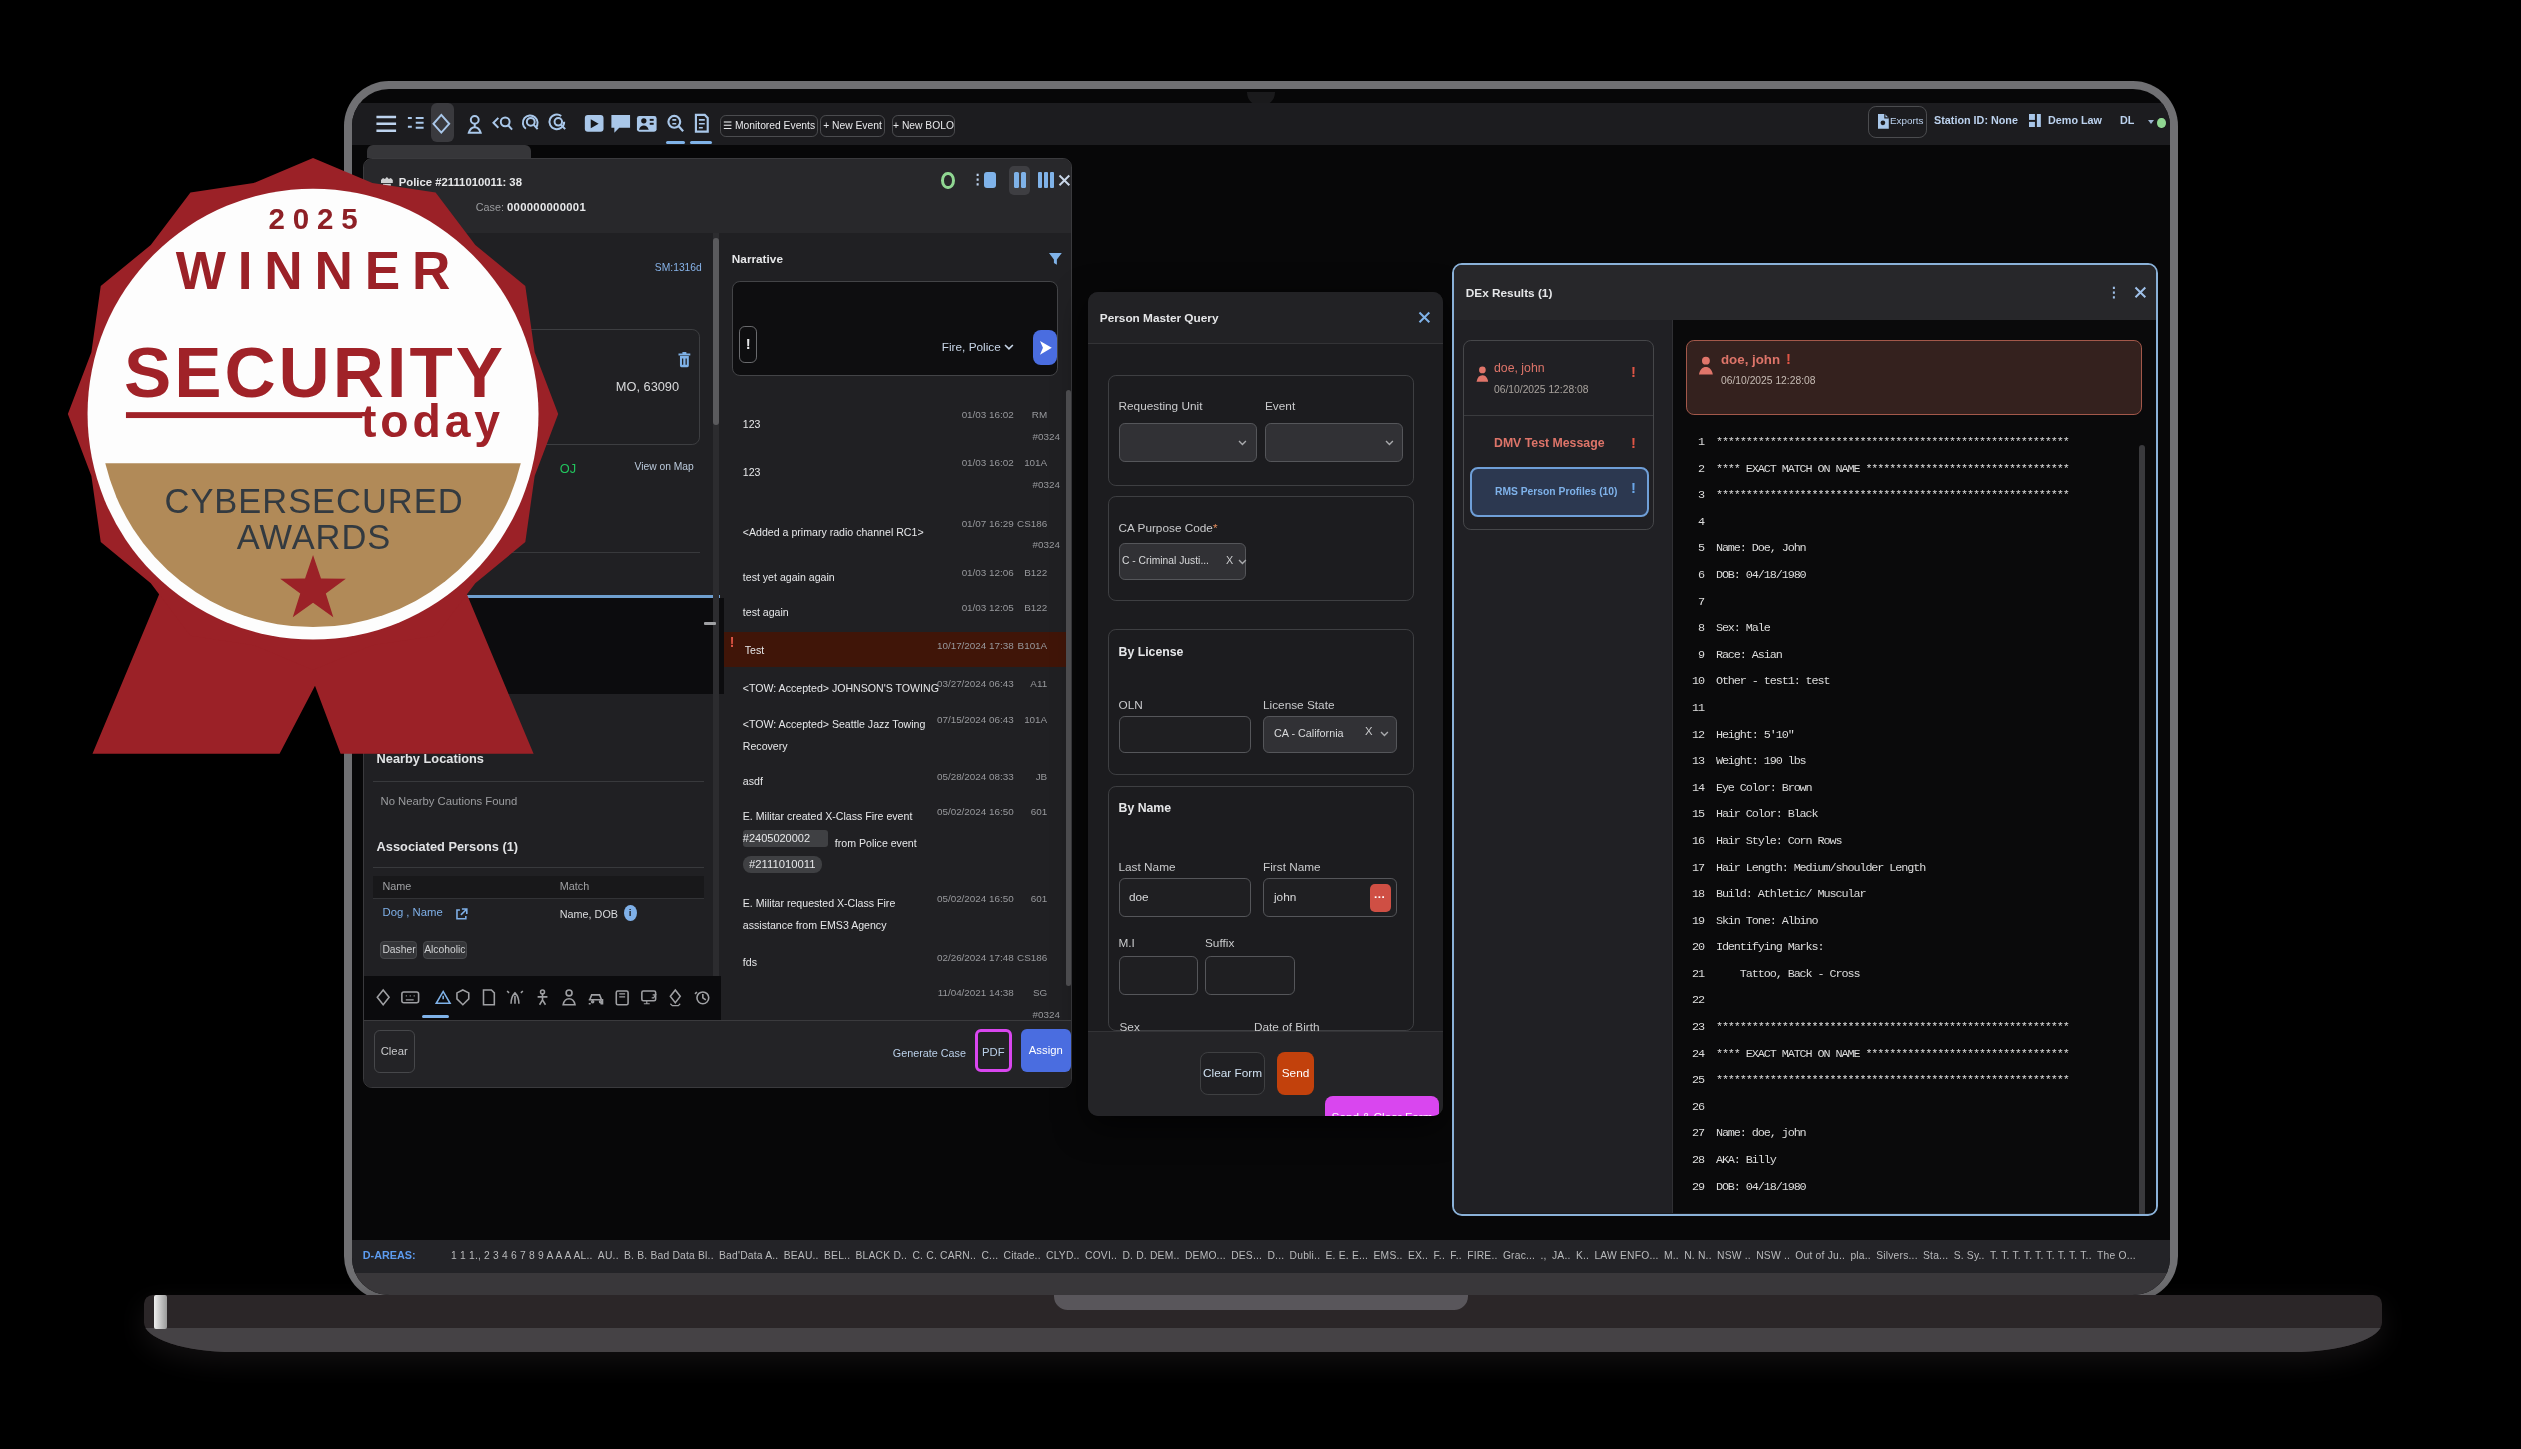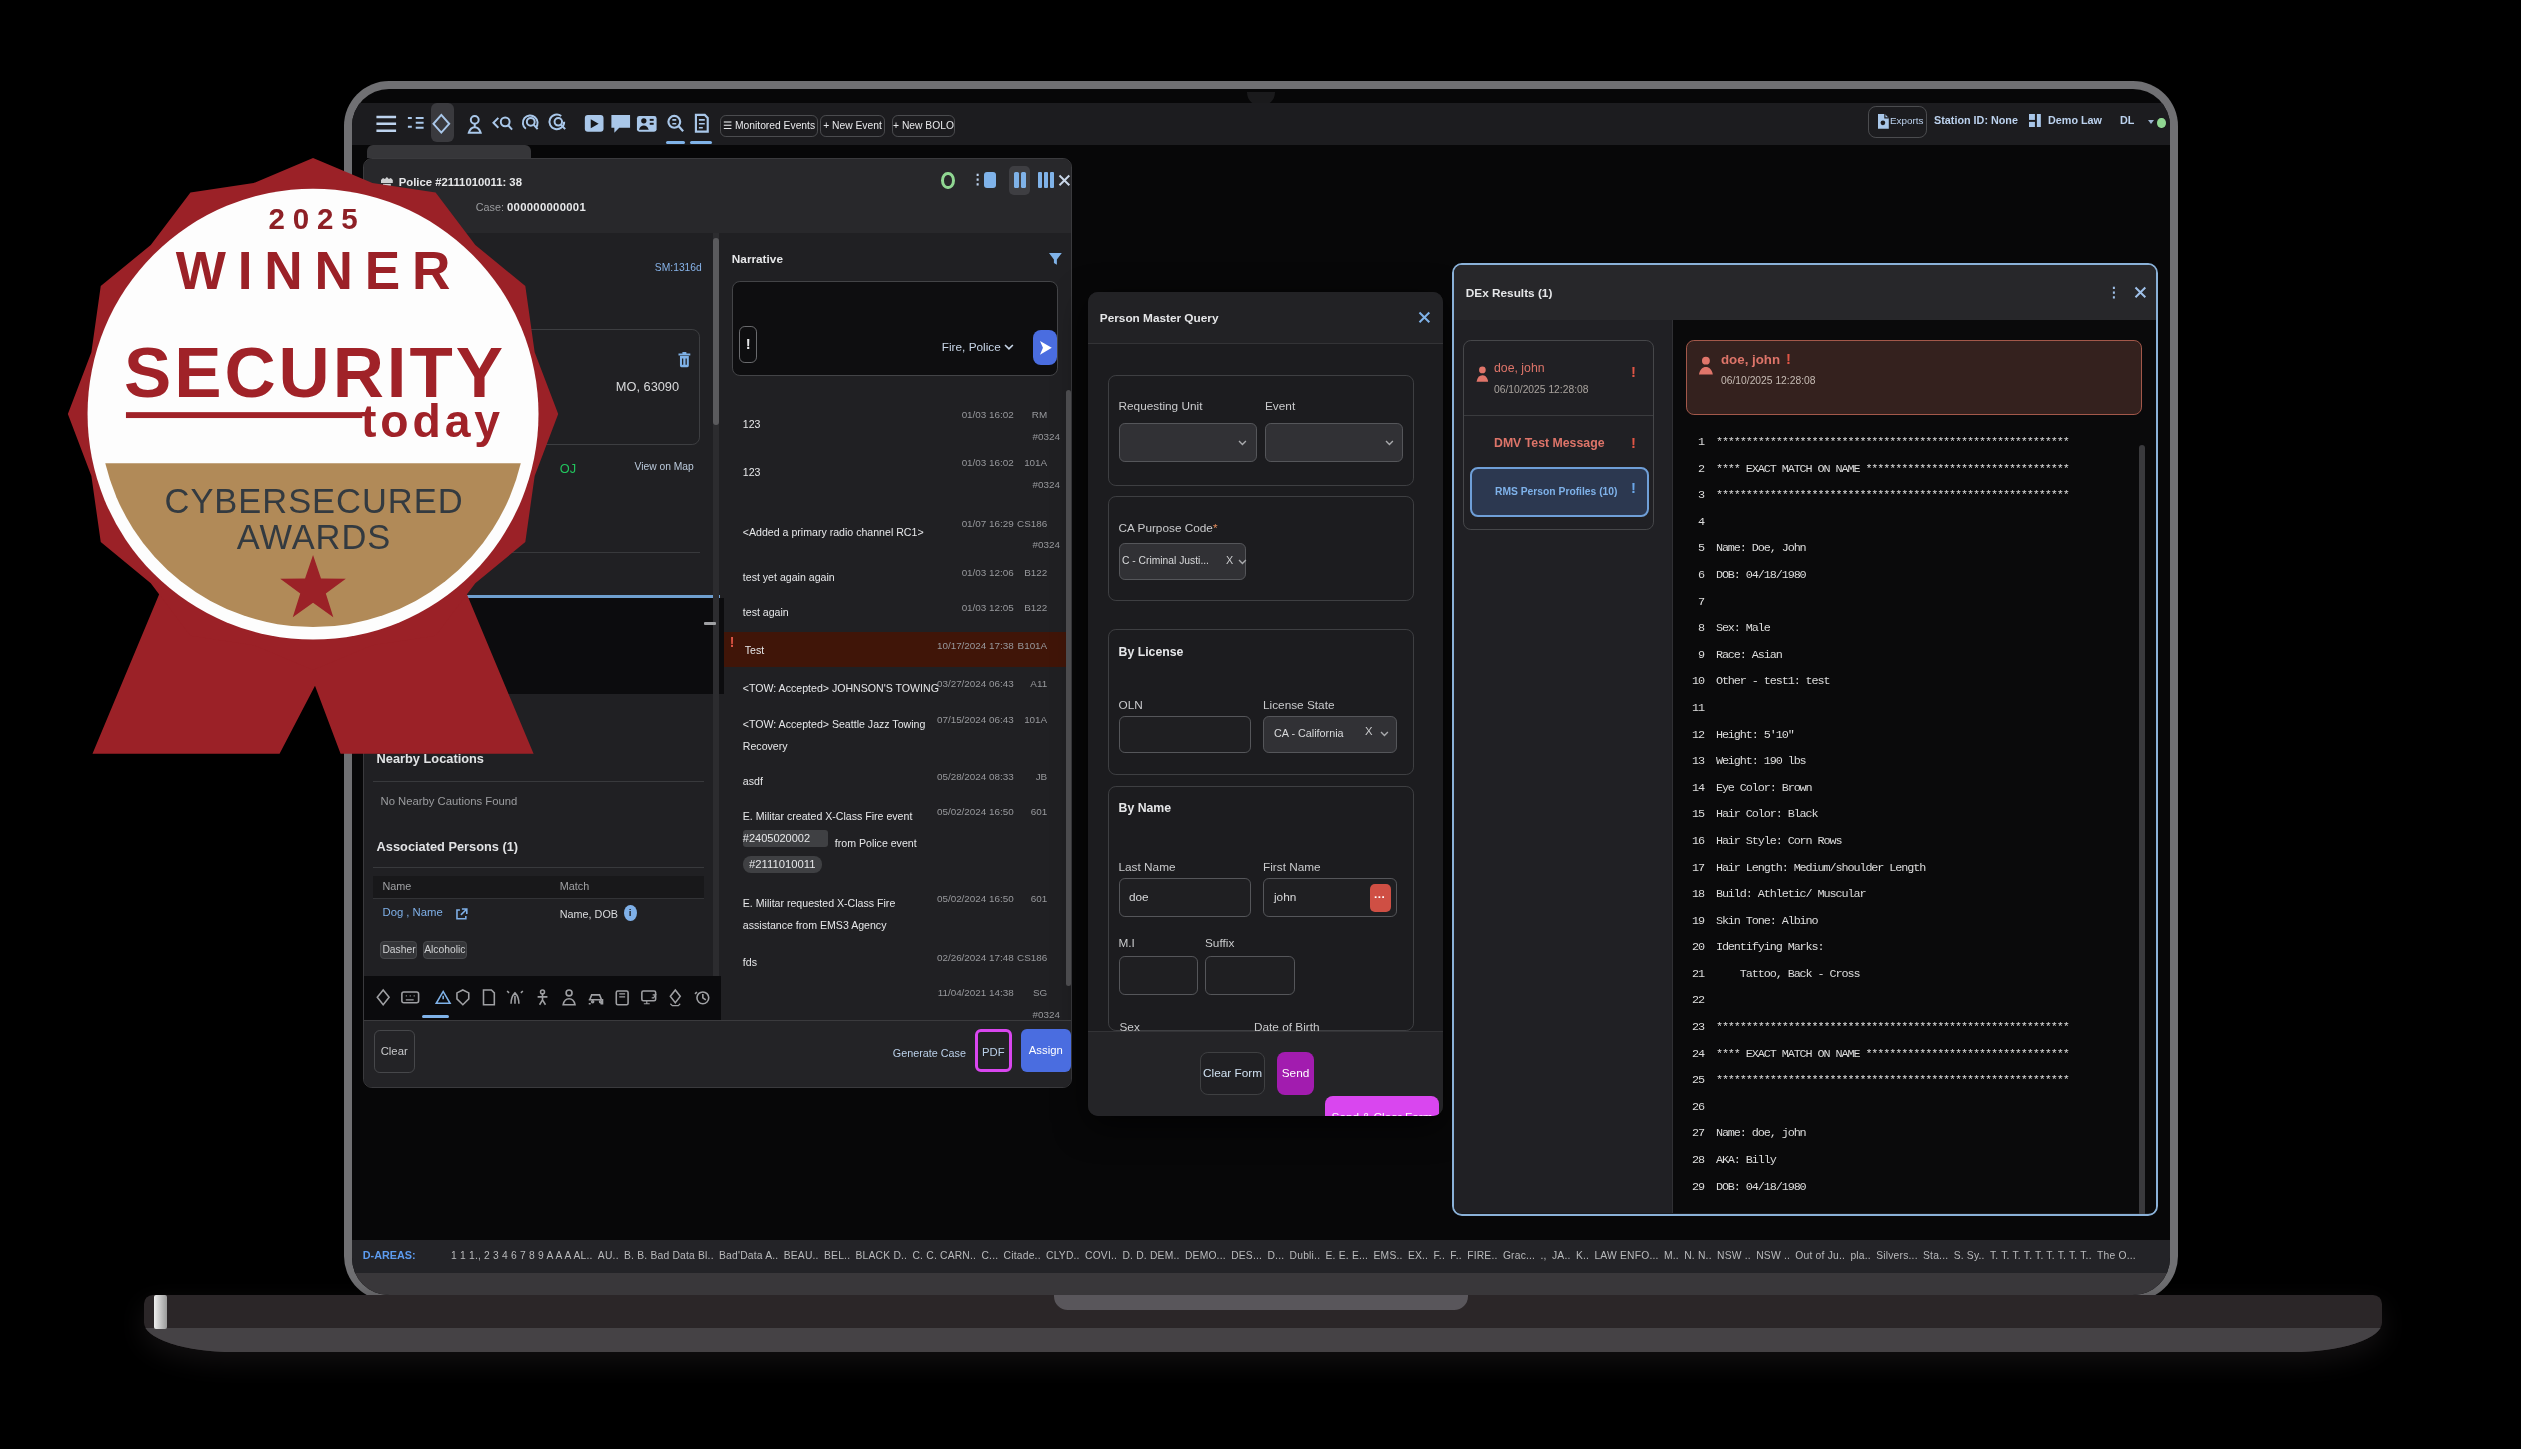--- a/index.html
+++ b/index.html
@@ -314,21 +314,21 @@
       <div class="abs" style="left:286px;top:595px;color:#fff;font-size:11.8px;letter-spacing:0.5px;font-weight:700;">...</div>
       <div class="abs lbl" style="left:30.5px;top:644px;">M.I</div>
       <div class="abs inp" style="left:30.5px;top:664px;width:79px;height:39px;background:#1f1f22;"></div>
       <div class="abs lbl" style="left:117px;top:644px;">Suffix</div>
       <div class="abs inp" style="left:117px;top:664px;width:90px;height:39px;background:#1f1f22;"></div>
       <div class="abs lbl" style="left:31.5px;top:728px;">Sex</div>
       <div class="abs lbl" style="left:166px;top:728px;">Date of Birth</div>
 
       <div class="abs" style="left:0;top:739px;width:355px;height:85px;background:#242427;border-top:1px solid #333336;"></div>
       <div class="abs" style="left:112px;top:760px;width:65px;height:43px;border:1px solid #3f4042;border-radius:7.9px;box-sizing:border-box;color:#cfe0f0;font-size:11.8px;text-align:center;line-height:41px;background:#202023;">Clear Form</div>
-      <div class="abs" style="left:189px;top:760px;width:37px;height:43px;background:#a21caf;border-radius:7.9px;color:#fff;font-size:11.8px;text-align:center;line-height:43px;">Send</div>
+      <div class="abs" style="left:189px;top:760px;width:37px;height:43px;background:#c2410c;border-radius:7.9px;color:#fff;font-size:11.8px;text-align:center;line-height:43px;">Send</div>
       <div class="abs" style="left:237px;top:804px;width:114px;height:43px;background:#d946ef;border-radius:7.9px;color:#fff;font-size:11.8px;text-align:center;line-height:43px;">Send &amp; Clear Form</div>
     </div>
 
     <div class="abs" style="left:1100px;top:174px;width:706px;height:953px;background:#19191c;border:2px solid #8ab1d8;border-radius:9.9px;box-sizing:border-box;overflow:hidden;">
 
       <div class="abs" style="left:0;top:0;width:702px;height:55px;background:#27272a;"></div>
       <div class="abs" style="left:11.8px;top:20.7px;font-size:11.8px;font-weight:600;color:#e6e7e9;">DEx Results (1)</div>
       <div class="abs" style="left:653px;top:18.7px;font-size:13.8px;font-weight:700;color:#9fc0e8;">⋮</div>
       <svg class="abs" style="left:680px;top:20.7px;" width="12.8" height="12.8" viewBox="0 0 13 13">
           <path d="M1.5 1.5l10 10M11.5 1.5l-10 10" stroke="#9fc0e8" stroke-width="2" fill="none"></path>

